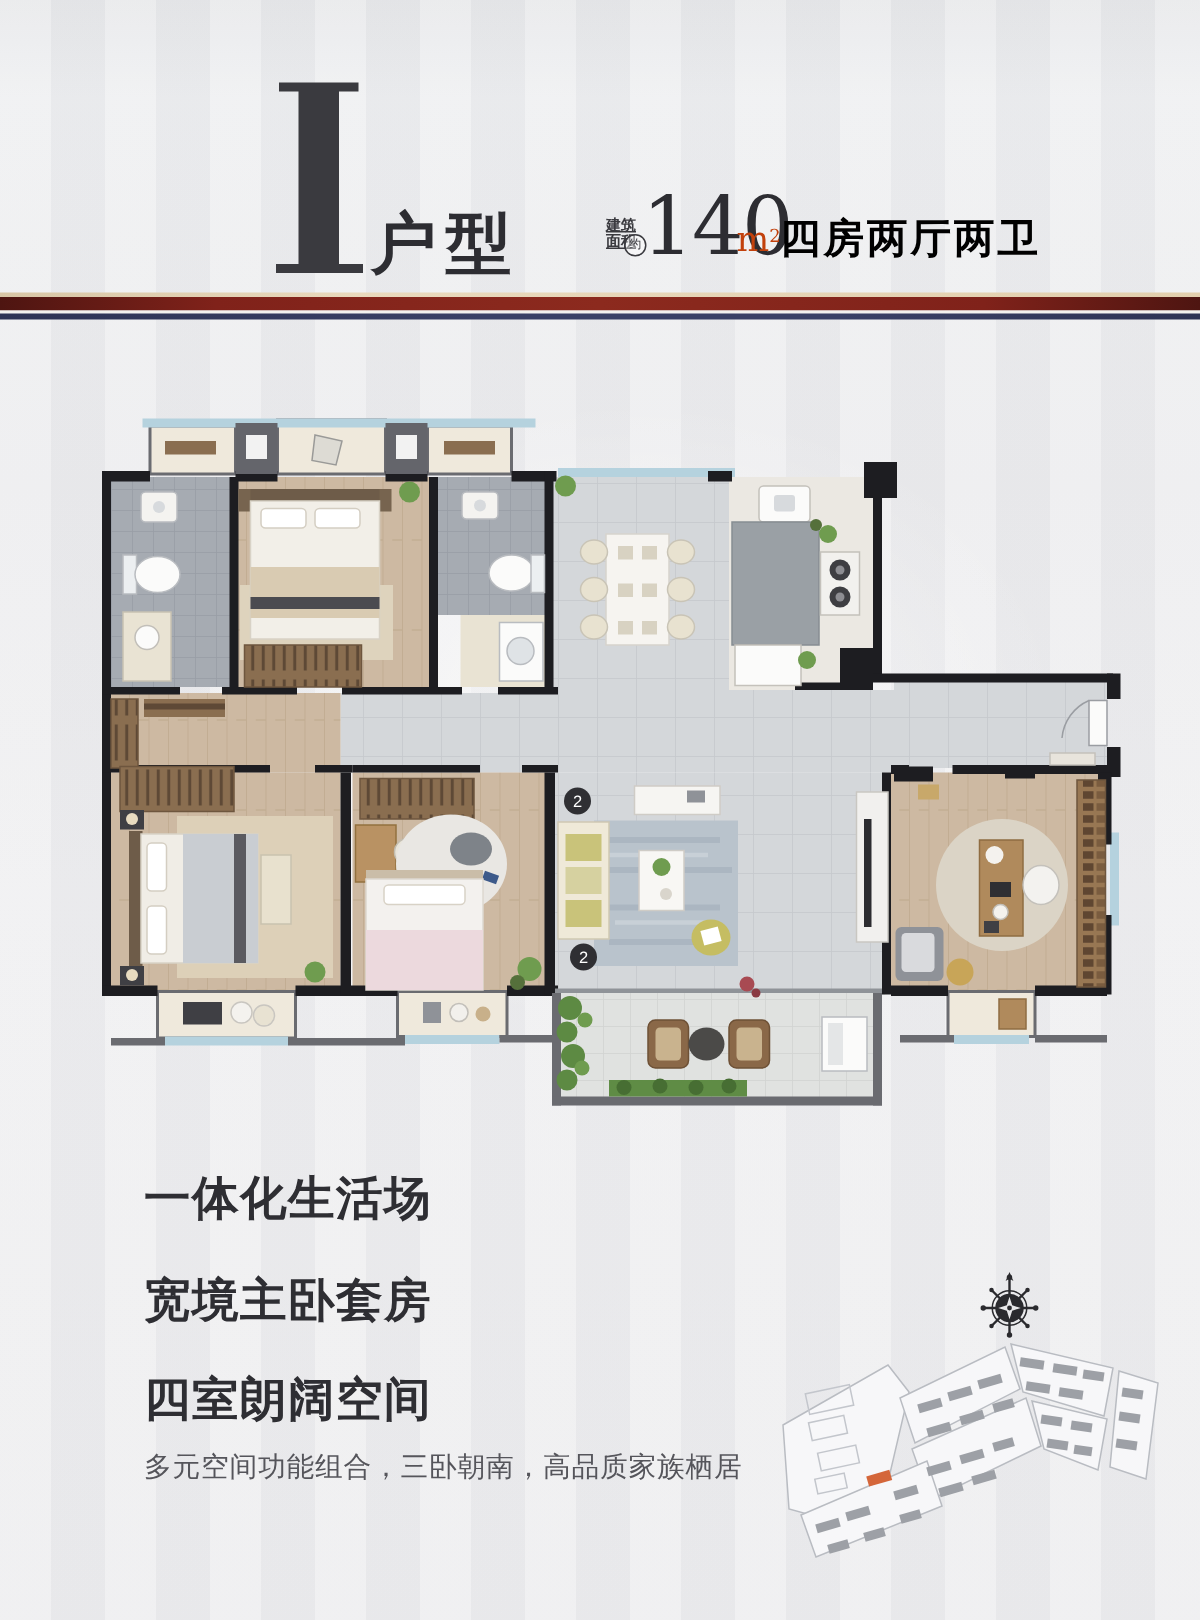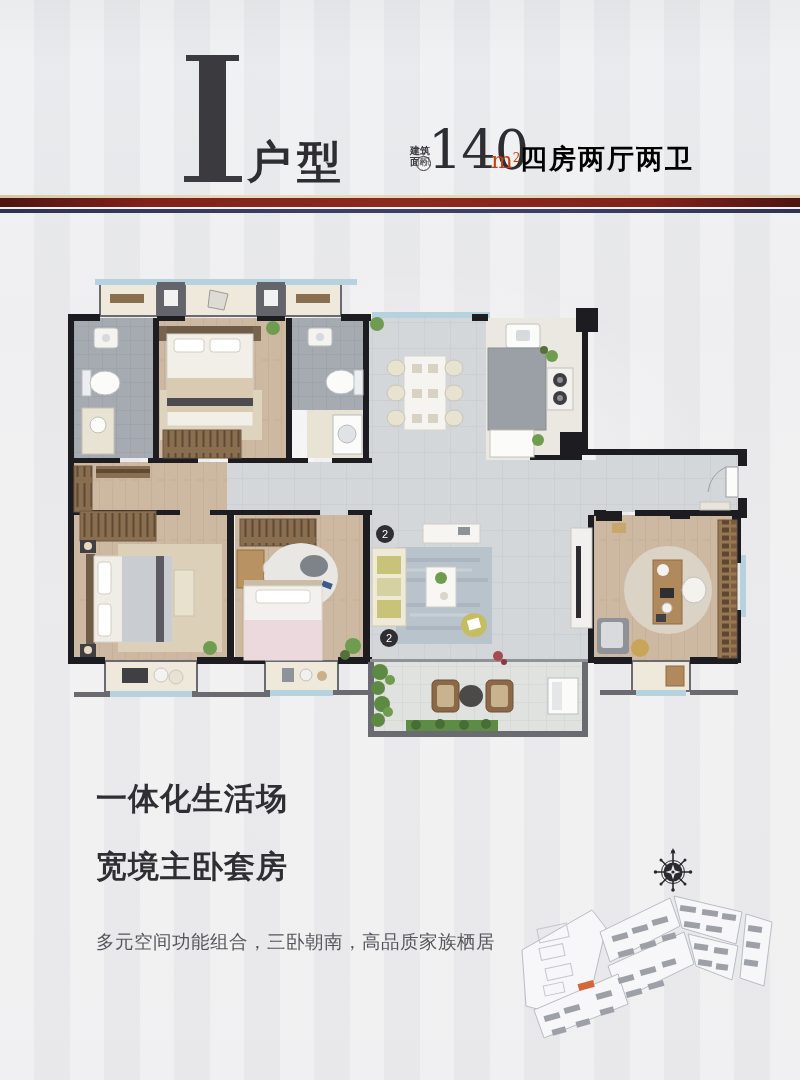--- a/index.html
+++ b/index.html
@@ -20,41 +20,41 @@
   .header{position:absolute;left:0;top:0;width:800px;height:228px;}
   .big-i{position:absolute;left:184px;top:55px;width:58px;height:127px;color:#3a3a3f;}
   .big-i .bar{position:absolute;background:#3a3a3f;}
   .big-i .top{left:2px;top:0;width:53px;height:6px;}
   .big-i .stem{left:15px;top:5px;width:27px;height:117px;}
   .big-i .bot{left:0;top:121px;width:58px;height:6px;}
   .plan-type{position:absolute;left:247px;top:133px;font-family:"DejaVu Serif", serif;
     font-size:44px;color:#2d2d32;letter-spacing:6px;font-weight:600;}
   .proj{position:absolute;left:339px;top:141px;font-size:29px;font-weight:bold;color:#2d2d32;letter-spacing:9px;}
   .area-label{position:absolute;left:404px;top:146px;width:26px;font-size:10px;line-height:10.5px;
-    font-weight:bold;color:#3a3a3f;text-align:right;}
+    font-weight:bold;color:#3a3a3f;text-align:left;text-decoration:underline;}
   .area-approx{position:absolute;left:416px;top:156px;width:13px;height:13px;border:1px solid #3a3a3f;
     border-radius:50%;font-size:8px;line-height:12px;text-align:center;color:#3a3a3f;background:rgba(255,255,255,.4);}
   .area-num{position:absolute;left:428px;top:119px;font-family:"DejaVu Serif", serif;
     font-size:54px;color:#2d2d32;letter-spacing:-1px;}
   .area-unit{position:absolute;left:491px;top:147px;font-family:"DejaVu Serif", serif;font-size:23px;color:#c2410c;}
   .area-unit sup{font-size:12px;vertical-align:6px;}
   .spec{position:absolute;left:520px;top:141px;font-size:27px;font-weight:bold;color:#000000;letter-spacing:2px;}
   .divider{position:absolute;left:0;top:195px;width:800px;}
   .divider .cream{height:3px;background:linear-gradient(90deg,#d8c6a6,#e9d9bd 30%,#e2cfae);}
   .divider .red{height:9px;background:linear-gradient(90deg,#4e1511,#80221a 18%,#8c2a1e 50%,#80221a 82%,#4e1511);}
   .divider .white{height:2px;background:#f3f1ef;}
   .divider .navy{height:4px;background:linear-gradient(90deg,#2e3355,#3a4066 40%,#3a4066 70%,#2e3355);}
   
   .plan{position:absolute;left:60px;top:270px;width:690px;height:480px;}
   
   .features{position:absolute;left:96px;top:778px;width:430px;}
   .feat h3{margin:0 0 10px 0;font-size:31px;color:#2e2e33;letter-spacing:1px;font-weight:bold;}
   .feat p{margin:0;font-size:18.5px;line-height:28px;color:#55555b;letter-spacing:.5px;}
   .feat{margin-bottom:26px;}
-  .feat:nth-child(2){margin-bottom:40px;}
+  .feat:nth-child(2){margin-bottom:24px;}
   
   .compass{position:absolute;left:652px;top:848px;width:42px;height:46px;}
   .sitemap{position:absolute;left:500px;top:882px;width:278px;height:162px;}
 </style>
 </head>
 <body>
 
 <div class="streaks"></div>
 
 <div class="header">
@@ -415,20 +415,21 @@
 </svg>
 
 <div class="features">
   <div class="feat">
     <h3>一体化生活场</h3>
   </div>
   <div class="feat">
     <h3>宽境主卧套房</h3>
   </div>
   <div class="feat">
+    <h3>四室朗阔空间</h3>
     <p>多元空间功能组合，三卧朝南，高品质家族栖居</p>
   </div>
 </div>
 
 <svg class="compass" viewBox="0 0 42 46" xmlns="http://www.w3.org/2000/svg">
   <g stroke="#2a2a2e" stroke-width="1.6">
     <line x1="21" y1="24" x2="21" y2="3"></line>
     <line x1="21" y1="24" x2="21" y2="42"></line>
     <line x1="3" y1="24" x2="39" y2="24"></line>
     <line x1="9" y1="12" x2="33" y2="36"></line>

